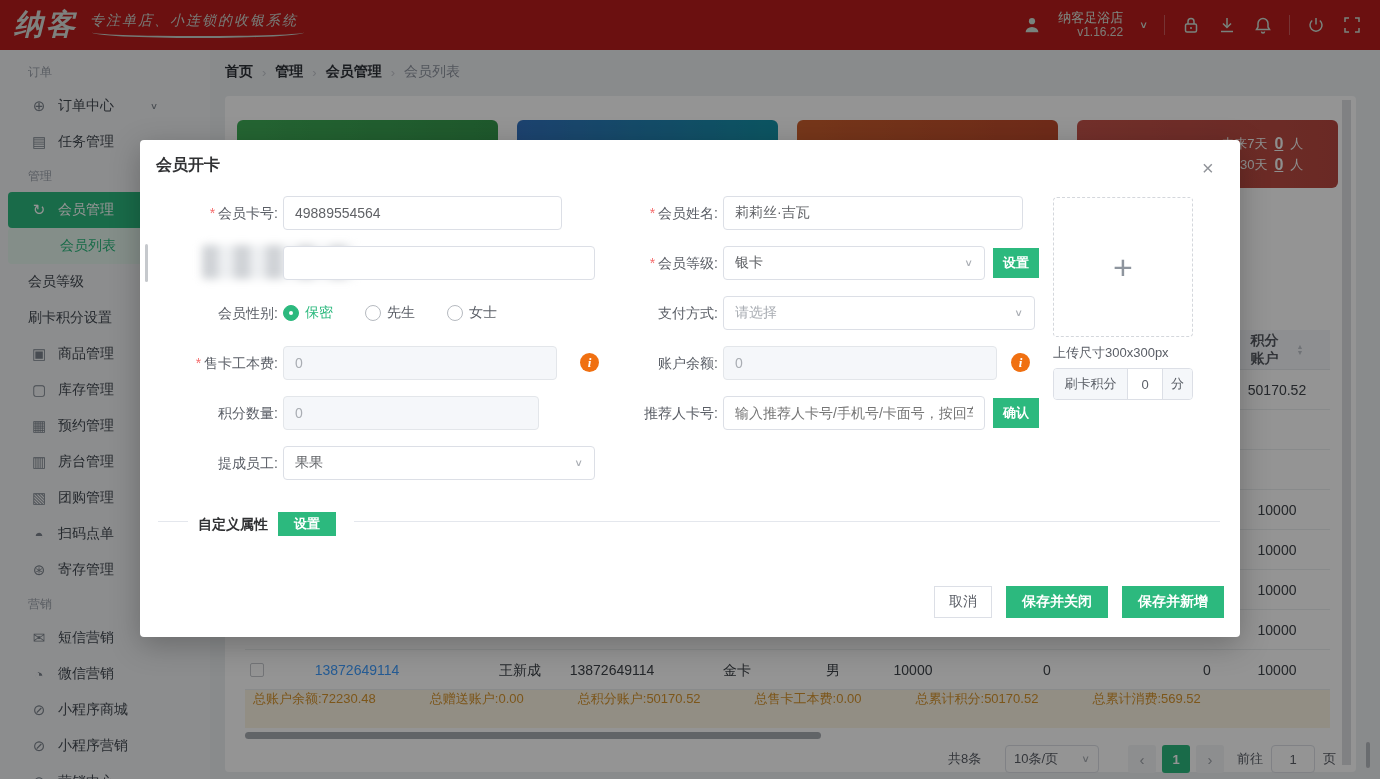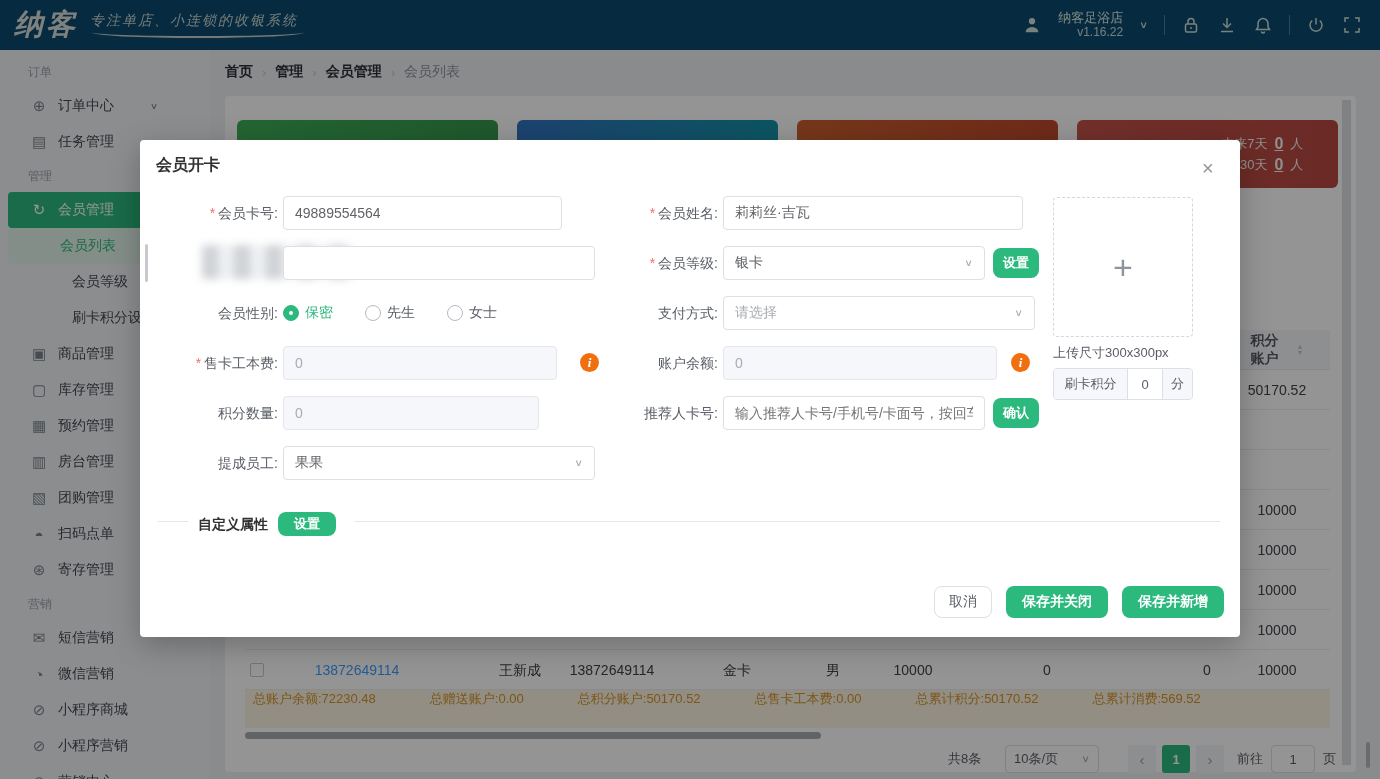--- a/index.html
+++ b/index.html
@@ -1,36 +1,36 @@
 <!DOCTYPE html>
 <html><head>
 <meta charset="utf-8">
 <style>
   *{margin:0;padding:0;box-sizing:border-box}
   body{font-family:"Liberation Sans",sans-serif}
   #app{position:relative;width:1380px;height:779px;overflow:hidden;background:#edeff2}
   
-  .topbar{position:absolute;left:0;top:0;width:1380px;height:50px;background:#0c4a6e;display:flex;align-items:center;z-index:5}
+  .topbar{position:absolute;left:0;top:0;width:1380px;height:50px;background:#b91c1c;display:flex;align-items:center;z-index:5}
   .logo{font-size:29px;font-weight:bold;font-style:italic;color:#d9dfda;letter-spacing:3px;margin-left:14px}
   .tagline{position:relative;font-size:14px;font-style:italic;color:#ccd6cf;margin-left:12px;padding-bottom:8px;letter-spacing:2px}
   .tagline::after{content:"";position:absolute;left:2px;right:-6px;bottom:0;height:9px;border-bottom:2px solid #c9d3cc;border-radius:50%}
   .top-right{margin-left:auto;display:flex;align-items:center;gap:16px;margin-right:18px;color:#d8ebe0}
   .store{font-size:13px;line-height:15px;text-align:right}
   .store .ver{font-size:12px;opacity:.9}
   .vdiv{width:1px;height:20px;background:rgba(255,255,255,.28)}
   .ticon{display:flex;align-items:center;cursor:pointer}
   .chevsm{font-size:12px;color:#cfe3d8;transform:scaleY(.8)}
   
   .sidebar{position:absolute;left:0;top:50px;width:210px;height:729px;background:#f2f3f5;z-index:4;padding-top:6px}
   .sec{height:32px;display:flex;align-items:center;padding-left:28px;font-size:12px;color:#9ba2ab}
   .sitem{height:36px;display:flex;align-items:center;padding-left:30px;font-size:14px;color:#434a52;gap:10px;cursor:pointer;white-space:nowrap}
   .sitem .ig{width:18px;text-align:center;color:#7c848d;font-size:15px;flex:none}
   .sitem.pill{margin:0 8px;padding-left:22px;background:#2cb97e;border-radius:4px;color:#fff}
   .sitem.pill .ig{color:#fff}
-  .sub{padding-left:72px}
+  .sub{padding-left:28px}
   .sub.on{margin:0 8px;padding-left:52px;background:#e3f5ec;color:#2cb97e;border-radius:4px}
   .chevside{margin-left:26px;font-size:11px;color:#7c848d;transform:scaleY(.8)}
   
   .crumbs{position:absolute;left:225px;top:63px;display:flex;align-items:center;gap:9px;font-size:14px;z-index:3}
   .crumb{font-weight:bold;color:#2e3238;cursor:pointer}
   .crumb.cur{font-weight:normal;color:#8d949e;cursor:default}
   .csep{color:#c3c7cd;font-size:13px}
   
   .panel{position:absolute;left:225px;top:96px;width:1131px;height:676px;background:#fff;border-radius:4px;z-index:3}
   .card{position:absolute;top:24px;height:68px;width:261px;border-radius:6px;display:flex;align-items:center;justify-content:center;color:#f4f7f5;cursor:pointer}
@@ -63,21 +63,21 @@
   .mtitle{position:absolute;left:16px;top:15px;font-size:16px;font-weight:600;color:#303133}
   .mclose{position:absolute;left:1062px;top:18px;font-size:20px;color:#909399;cursor:pointer;line-height:20px}
   .lblL{position:absolute;left:0;width:138px;text-align:right;font-size:14px;color:#5a5e66;line-height:34px;white-space:nowrap}
   .lblR{position:absolute;left:420px;width:158px;text-align:right;font-size:14px;color:#5a5e66;line-height:34px;white-space:nowrap}
   .req{color:#f56c6c;margin-right:3px}
   .ctl{position:absolute;height:34px;border:1px solid #dcdfe6;border-radius:4px;background:#fff;font-size:14px;color:#606266;padding:0 11px;font-family:inherit;outline:none}
   .ctl.dis{background:#f5f7fa;color:#a9adb3;border-color:#e3e6ea}
   .selbox{display:flex;align-items:center;justify-content:space-between;cursor:pointer;padding:0 11px}
   .selbox .ph{color:#a9adb3}
   .chev{color:#a9adb3;font-size:12px;transform:scaleY(.8)}
-  .btn{position:absolute;border:none;border-radius:8px;cursor:pointer;font-family:inherit;display:flex;align-items:center;justify-content:center;font-size:14px}
+  .btn{position:absolute;border:none;border-radius:0;cursor:pointer;font-family:inherit;display:flex;align-items:center;justify-content:center;font-size:14px}
   .btn.green{background:#2cb97e;color:#fff;font-weight:bold}
   .btn.plain{background:#fff;border:1px solid #dcdfe6;color:#5a5e66}
   .radio{width:16px;height:16px;border-radius:50%;border:1px solid #b6bac0;background:#fff;flex:none;position:relative;cursor:pointer}
   .radio.on{border-color:#2cb97e;background:#2cb97e}
   .radio.on::after{content:"";position:absolute;inset:5px;background:#fff;border-radius:50%}
   .rgroup{position:absolute;height:34px;display:flex;align-items:center;gap:6px;font-size:14px;color:#5a5e66;cursor:pointer}
   .rgroup .sel{color:#2cb97e}
   .info-i{position:absolute;width:19px;height:19px;border-radius:50%;background:#f07011;color:#fff;font-family:"Liberation Serif",serif;font-style:italic;font-weight:bold;font-size:13px;display:flex;align-items:center;justify-content:center;cursor:pointer}
   .censor{position:absolute;left:62px;top:105px;width:152px;height:34px;border-radius:3px;filter:blur(4px);background-image:repeating-linear-gradient(90deg,rgba(206,209,213,.95) 0 16px,rgba(238,240,242,.95) 16px 32px),linear-gradient(180deg,#f1f2f4,#d8dade)}
   .msliver{position:absolute;left:5px;top:104px;width:3px;height:38px;background:#c6c9cd;border-radius:2px}

